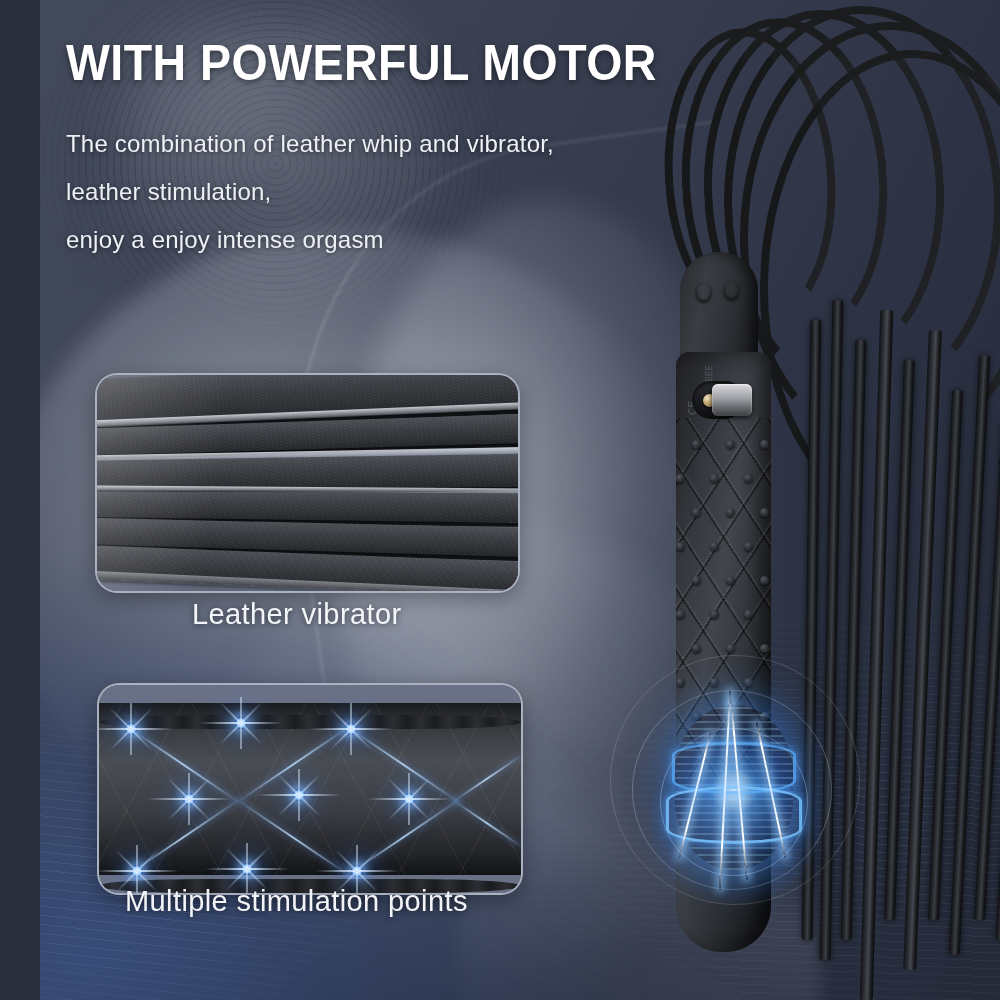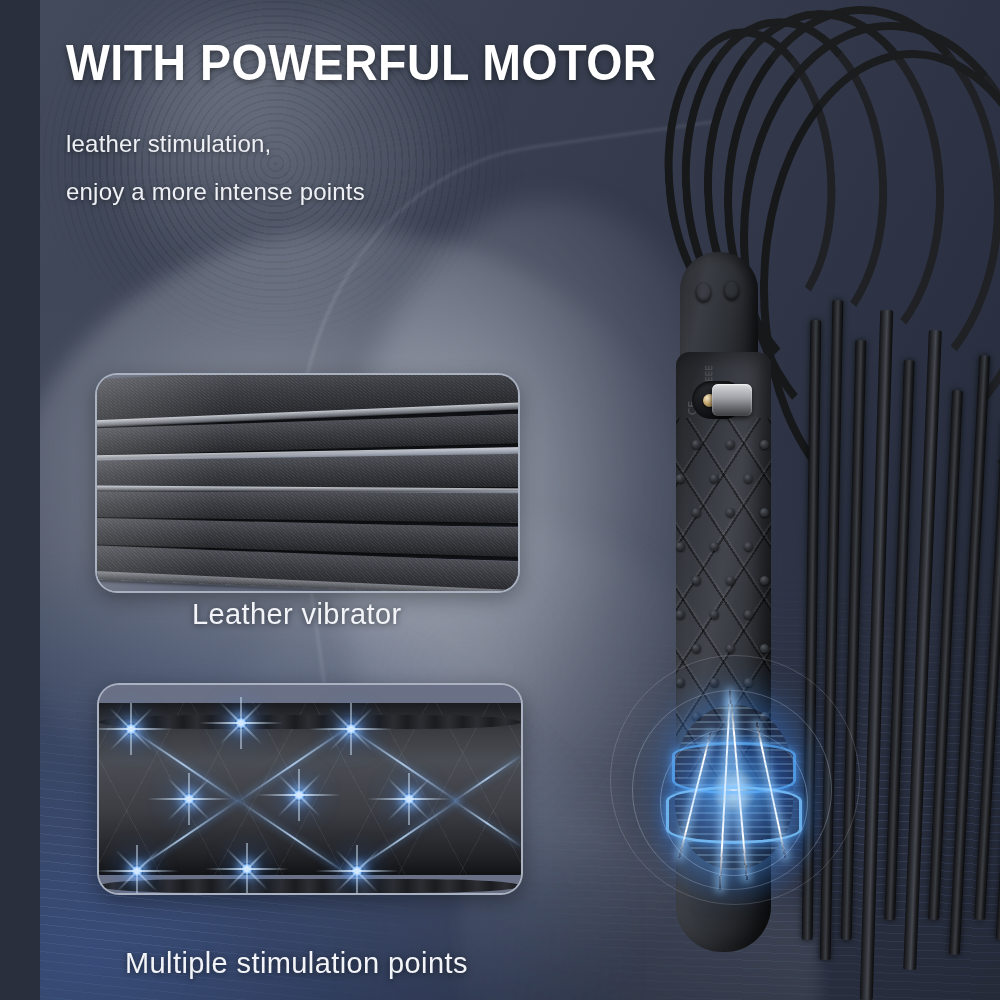--- a/index.html
+++ b/index.html
@@ -119,21 +119,21 @@
   #panel-points  { left:57px; top:683px; width:426px; height:212px; }
 
   .panel-caption {
     position:absolute;
     color:#f2f4f8; font-size:29px; font-weight:300;
     letter-spacing:0.4px;
     text-shadow:0 1px 6px rgba(0,0,0,0.55);
     white-space:nowrap;
   }
   #caption-leather { left:152px; top:598px; }
-  #caption-points  { left:85px;  top:947px; }
+  #caption-points  { left:85px;  top:885px; }
 
   
   .straps { position:absolute; inset:0; background:#5f6678; }
   .strap {
     position:absolute; left:-4%; width:112%;
     background:
       repeating-linear-gradient(41deg, rgba(255,255,255,0.045) 0px, rgba(255,255,255,0.045) 1px, rgba(0,0,0,0.05) 1px, rgba(0,0,0,0.05) 2.4px),
       linear-gradient(180deg, #4e5057 0%, #3b3d43 38%, #2d2f34 72%, #202225 100%);
     box-shadow:0 2px 3px rgba(0,0,0,0.55);
   }
@@ -317,22 +317,23 @@
   <div class="bg-layer bg-curve-b"></div>
   <div class="bg-layer bg-curve-edge"></div>
   <div class="bg-layer bg-curve-c"></div>
   <div class="bg-layer bg-blue-glow"></div>
   <div class="bg-layer bg-ribs-left"></div>
   <div class="bg-layer bg-ribs-right"></div>
   <div class="bg-layer bg-sheen-diag"></div>
 
   <div class="headline">WITH POWERFUL MOTOR</div>
   <div class="subcopy">
+    <div class="subcopy-line">The combination of leather whip and vibrator,</div>
     <div class="subcopy-line">leather stimulation,</div>
-    <div class="subcopy-line">enjoy a more intense points</div>
+    <div class="subcopy-line">enjoy a enjoy intense orgasm</div>
   </div>
 
   <div class="panel" id="panel-leather">
     <div class="straps">
       <div class="strap" style="top:-6px;  height:50px; transform:rotate(-2.6deg);"></div>
       <div class="strap-gap" style="top:42px;  height:5px;  transform:rotate(-2.3deg);"></div>
       <div class="strap-hilite" style="top:36px;  height:7px;  transform:rotate(-2.4deg);"></div>
       <div class="strap" style="top:46px;  height:30px; transform:rotate(-1.9deg);"></div>
       <div class="strap-gap" style="top:74px;  height:4px;  transform:rotate(-1.6deg);"></div>
       <div class="strap-hilite" style="top:76px;  height:8px;  transform:rotate(-1.1deg);"></div>

